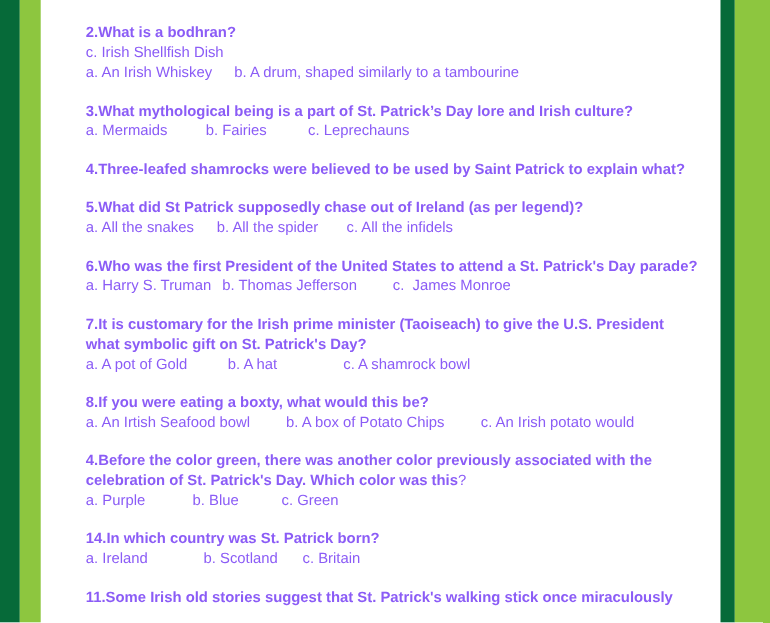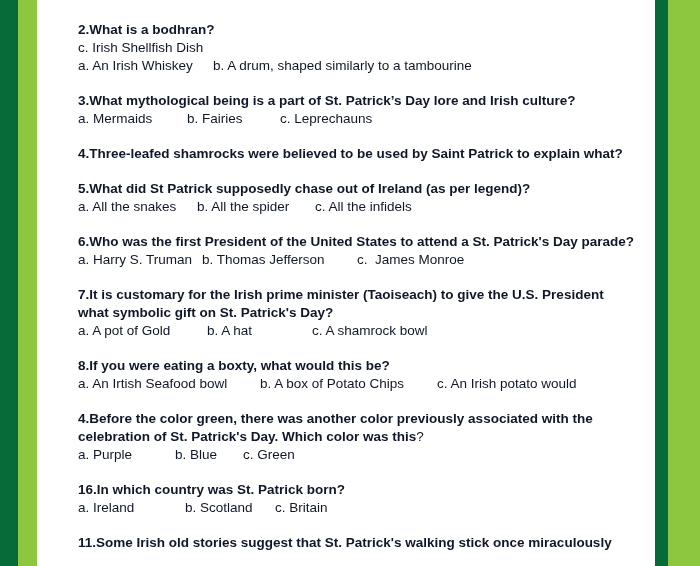--- a/index.html
+++ b/index.html
@@ -11,21 +11,21 @@
   }
   .band { position: absolute; top: 0; bottom: 0; }
   .band-left-dark   { left: 0;     width: 18px; background: #066a39; }
   .band-left-light  { left: 18px;  width: 19px; background: #8dc63f; }
   .band-right-dark  { left: 655px; width: 13px; background: #066a39; }
   .band-right-light { left: 668px; width: 32px; background: #8dc63f; }
   .content {
     position: absolute; top: 0; left: 37px; width: 618px; height: 566px;
     box-sizing: border-box;
     padding: 21px 6px 0 41px;
-    color: #0f172a;
+    color: #8b5cf6;
     font-size: 13.5px;
     line-height: 18px;
   }
   .q { margin-bottom: 17px; }
   .q-title { font-weight: 700; white-space: pre; }
   .q-title .normal { font-weight: 400; }
   .opts { position: relative; height: 18px; }
   .opt { position: absolute; top: 0; white-space: pre; font-weight: 400; }
 </style>
 </head>
@@ -98,26 +98,26 @@
       <span class="opt" style="left:359px">c. An Irish potato would</span>
     </div>
   </section>
 
   <section class="q">
     <div class="q-title">4.Before the color green, there was another color previously associated with the</div>
     <div class="q-title"><span>celebration of St. Patrick's Day. Which color was this</span><span class="normal">?</span></div>
     <div class="opts">
       <span class="opt" style="left:0">a. Purple</span>
       <span class="opt" style="left:97px">b. Blue</span>
-      <span class="opt" style="left:165px">c. Green</span>
+      <span class="opt" style="left:178px">c. Green</span>
     </div>
   </section>
 
   <section class="q">
-    <div class="q-title">16.In which country was St. Patrick born?</div>
+    <div class="q-title">14.In which country was St. Patrick born?</div>
     <div class="opts">
       <span class="opt" style="left:0">a. Ireland</span>
       <span class="opt" style="left:107px">b. Scotland</span>
       <span class="opt" style="left:197px">c. Britain</span>
     </div>
   </section>
 
   <section class="q">
     <div class="q-title">11.Some Irish old stories suggest that St. Patrick's walking stick once miraculously</div>
   </section>

